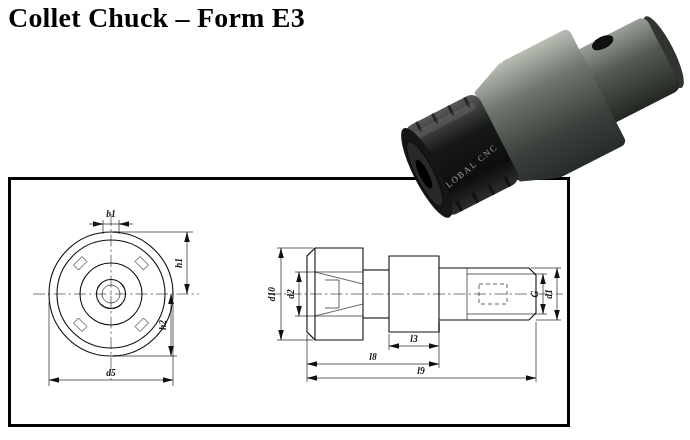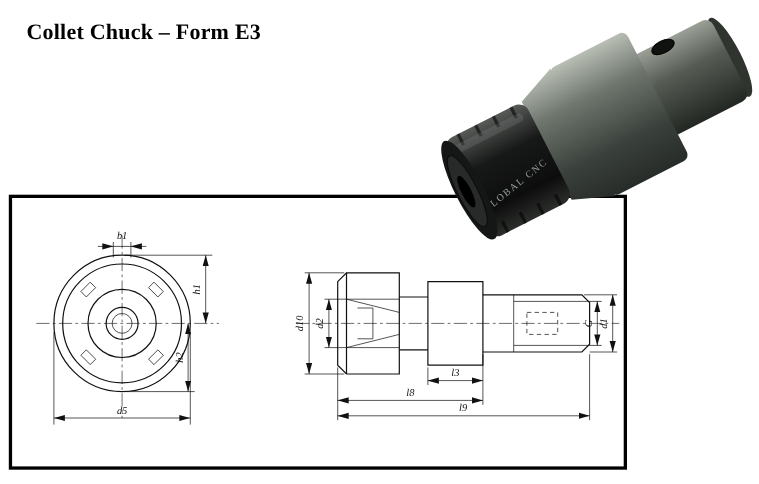--- a/index.html
+++ b/index.html
@@ -1,34 +1,34 @@
 <!DOCTYPE html>
 <html><head>
 <meta charset="utf-8">
 <style>
   html,body { margin:0; padding:0; background:#fff; }
   .page {
     position:relative; width:690px; height:440px; background:#ffffff;
     overflow:hidden; font-family:"Liberation Serif", serif; color:#000;
   }
   .title {
-    position:absolute; left:8px; top:2px; margin:16px;
-    font-size:20px; font-weight:bold; letter-spacing:0.2px;
+    position:absolute; left:8px; top:2px; margin:0;
+    font-size:28px; font-weight:bold; letter-spacing:0.2px;
   }
   .subtitle {
     position:absolute; left:8px; top:44px; margin:0;
     font-size:16px; font-weight:bold;
   }
   .photo {
     position:absolute; left:396px; top:0; width:294px; height:220px; z-index:3;
   }
   .photo svg { width:100%; height:100%; display:block; }
   .drawing-box {
     position:absolute; left:8px; top:177px; width:562px; height:250px;
-    border:3px solid #000; background:#fff; box-sizing:border-box; z-index:1;
+    border:3px solid #000; background:#fff; box-sizing:border-box; z-index:1;font-weight:bold;
   }
   .drawing-box svg { width:100%; height:100%; display:block; }
   .ol   { stroke:#111; stroke-width:1.1; fill:none; stroke-linejoin:miter; }
   .thin { stroke:#111; stroke-width:0.65; fill:none; }
   .cl   { stroke:#333; stroke-width:0.65; fill:none; stroke-dasharray:12 3 2.5 3; }
   .dim-t{ font-family:"Liberation Serif", serif; font-style:italic; font-size:9.5px; fill:#111; }
 </style>
 </head>
 <body>
 

